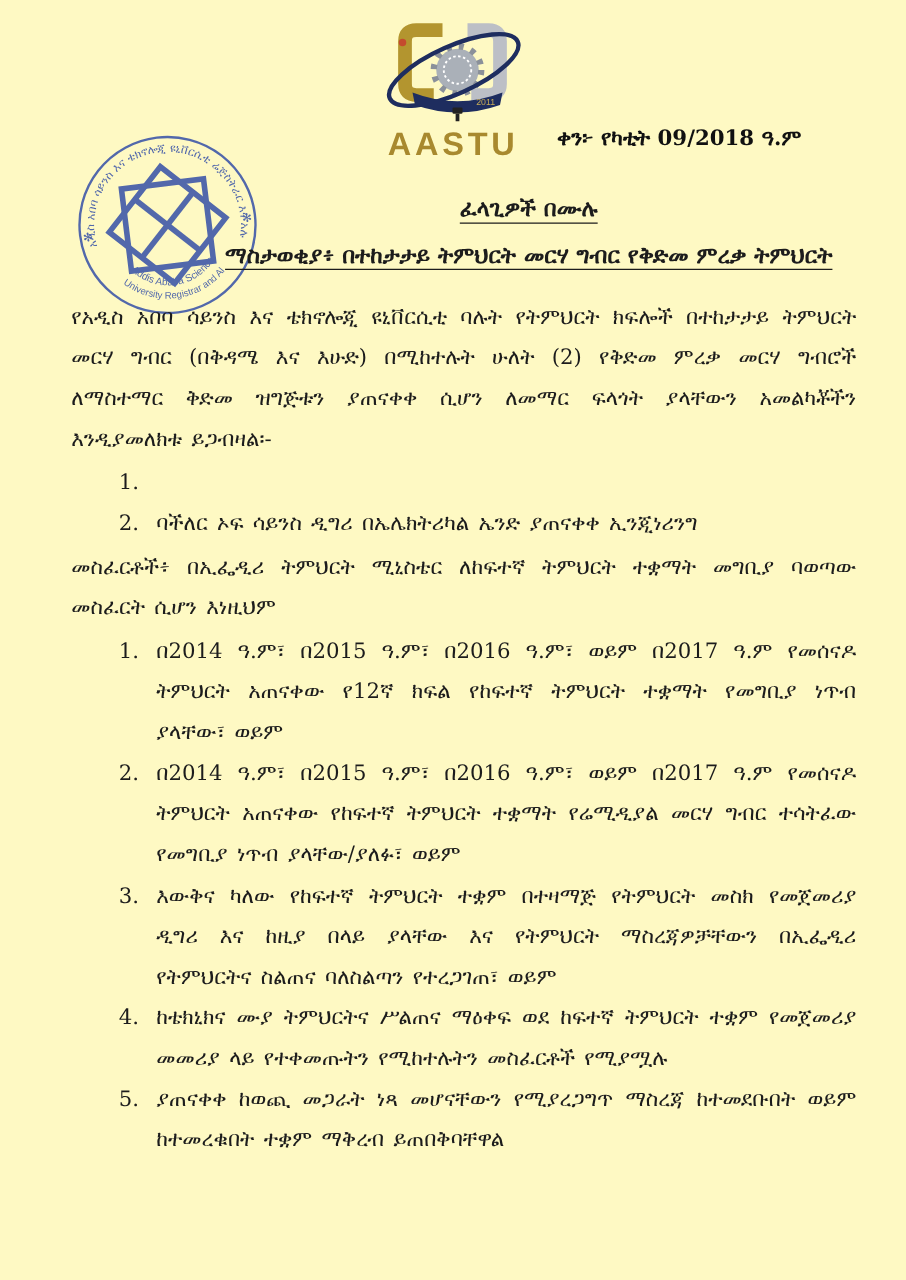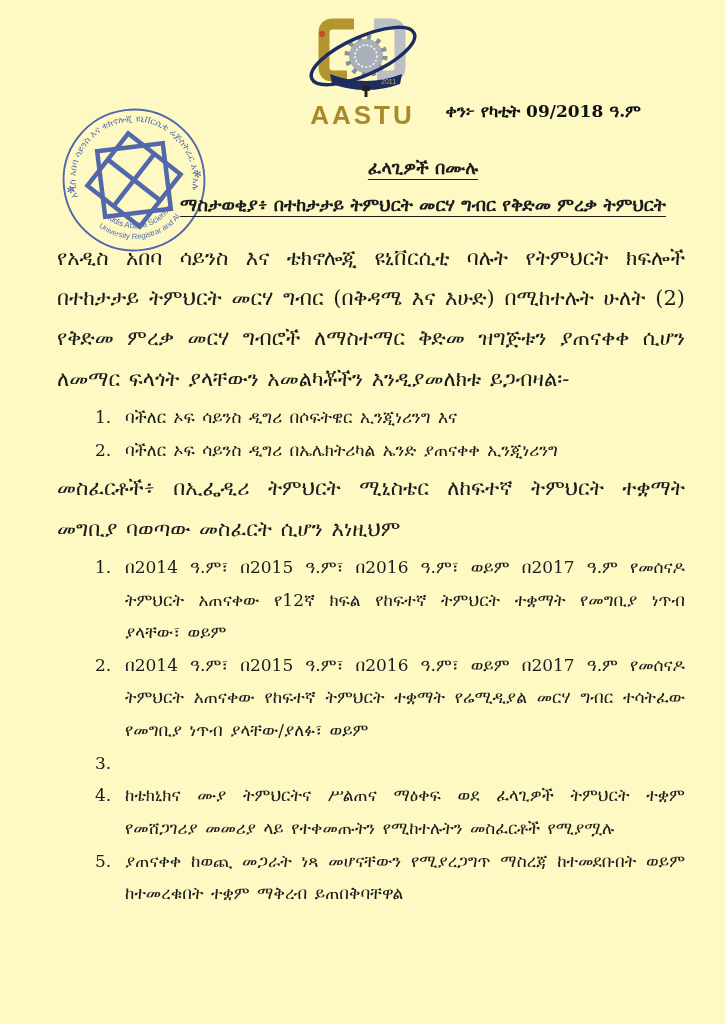--- a/index.html
+++ b/index.html
@@ -43,21 +43,21 @@
   }
   .doc-title{
     text-align:center;
     padding-left:104px;
     font-size:18px;font-weight:bold;
     line-height:2.05;
     margin-bottom:14px;
   }
   .doc-title .tl{ text-decoration:underline; text-underline-offset:5px; }
   .para{
-    font-size:21px;line-height:1.92;
+    font-size:17px;line-height:1.92;
     text-align:justify;word-spacing:2px;
     margin:0 0 2px 0;
   }
   .lead-bold{font-weight:normal;}
   .list{margin:2px 0 2px 0;}
   .li{display:flex;font-size:17px;line-height:1.92;margin:0;}
   .li .num{flex:0 0 30px;padding-left:38px;}
   .li .txt{flex:1;text-align:justify;word-spacing:2px;}
   .sublist .li .num{flex:0 0 46px;padding-left:76px;}
   .italic-seg{}
@@ -128,45 +128,45 @@
     <div class="doc-title">
       <div class="tl">ፈላጊዎች በሙሉ</div>
       <div class="tl">ማስታወቂያ፥ በተከታታይ ትምህርት መርሃ ግብር የቅድመ ምረቃ ትምህርት</div>
     </div>
 
     <p class="para">የአዲስ አበባ ሳይንስ እና ቴክኖሎጂ ዩኒቨርሲቲ ባሉት የትምህርት ክፍሎች በተከታታይ ትምህርት መርሃ ግብር (በቅዳሜ እና እሁድ) በሚከተሉት ሁለት (2) የቅድመ ምረቃ መርሃ ግብሮች ለማስተማር ቅድመ ዝግጅቱን ያጠናቀቀ ሲሆን ለመማር ፍላጎት ያላቸውን አመልካቾችን እንዲያመለክቱ ይጋብዛል፡-</p>
 
     <div class="list">
       <div class="li">
         <span class="num">1.</span>
-        <span class="txt">ባችለር ኦፍ ሳይንስ ዲግሪ በሶፍትዌር ኢንጂነሪንግ እና</span>
       </div>
       <div class="li">
         <span class="num">2.</span>
         <span class="txt">ባችለር ኦፍ ሳይንስ ዲግሪ በኤሌክትሪካል ኤንድ ያጠናቀቀ ኢንጂነሪንግ</span>
       </div>
     </div>
 
     <p class="para"><span class="lead-bold">መስፈርቶች፥</span> <span>በኢፌዲሪ ትምህርት ሚኒስቴር ለከፍተኛ ትምህርት ተቋማት መግቢያ ባወጣው መስፈርት ሲሆን እነዚህም</span></p>
 
     <div class="list">
       <div class="li">
         <span class="num">1.</span>
         <span class="txt">በ2014 ዓ.ም፣ በ2015 ዓ.ም፣ በ2016 ዓ.ም፣ ወይም በ2017 ዓ.ም የመሰናዶ ትምህርት አጠናቀው የ12ኛ ክፍል የከፍተኛ ትምህርት ተቋማት የመግቢያ ነጥብ ያላቸው፣ ወይም</span>
       </div>
       <div class="li">
         <span class="num">2.</span>
         <span class="txt">በ2014 ዓ.ም፣ በ2015 ዓ.ም፣ በ2016 ዓ.ም፣ ወይም በ2017 ዓ.ም የመሰናዶ ትምህርት አጠናቀው የከፍተኛ ትምህርት ተቋማት የሬሚዲያል መርሃ ግብር ተሳትፈው የመግቢያ ነጥብ ያላቸው/ያለፉ፣ ወይም</span>
       </div>
       <div class="li">
         <span class="num">3.</span>
+        <span class="txt">እውቅና ካለው የከፍተኛ ትምህርት ተቋም በተዛማጅ የትምህርት መስክ የመጀመሪያ ዲግሪ እና ከዚያ በላይ ያላቸው እና የትምህርት ማስረጃዎቻቸውን በኢፌዲሪ የትምህርትና ስልጠና ባለስልጣን የተረጋገጠ፣ ወይም</span>
       </div>
       <div class="li">
         <span class="num">4.</span>
-        <span class="txt">ከቴክኒክና ሙያ ትምህርትና ሥልጠና ማዕቀፍ ወደ ፈላጊዎች ትምህርት ተቋም የመሸጋገሪያ መመሪያ ላይ የተቀመጡትን የሚከተሉትን መስፈርቶች የሚያሟሉ</span>
+        <span class="txt">ከቴክኒክና ሙያ ትምህርትና ሥልጠና ማዕቀፍ ወደ ከፍተኛ ትምህርት ተቋም የመጀመሪያ መመሪያ ላይ የተቀመጡትን የሚከተሉትን መስፈርቶች የሚያሟሉ</span>
       </div>
 
 
       <div class="li">
         <span class="num">5.</span>
         <span class="txt"><span>ያጠናቀቀ ከወጪ </span><span class="italic-seg">መጋራት ነጻ መሆናቸውን የሚያረጋግጥ</span><span> ማስረጃ ከተመደቡበት ወይም ከተመረቁበት ተቋም ማቅረብ ይጠበቅባቸዋል</span></span>
       </div>
     </div>
 
   </div>

